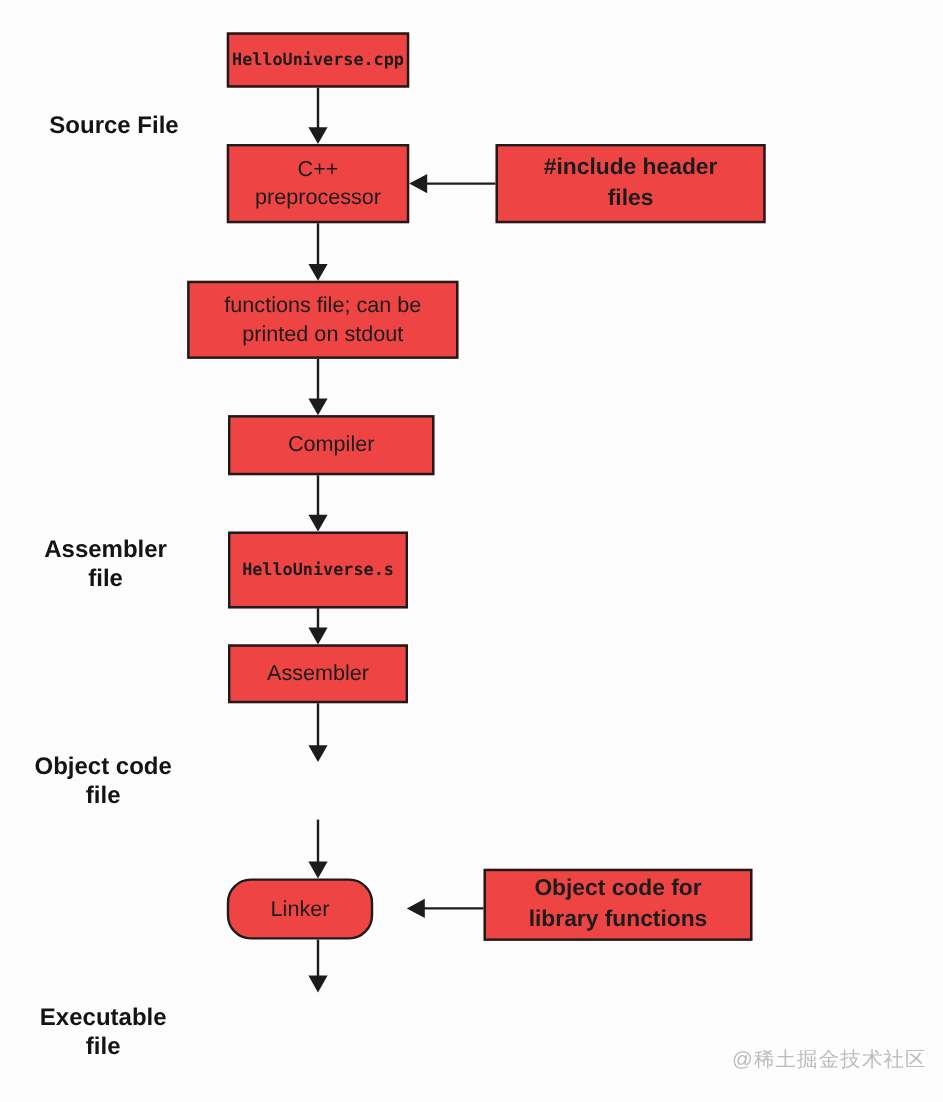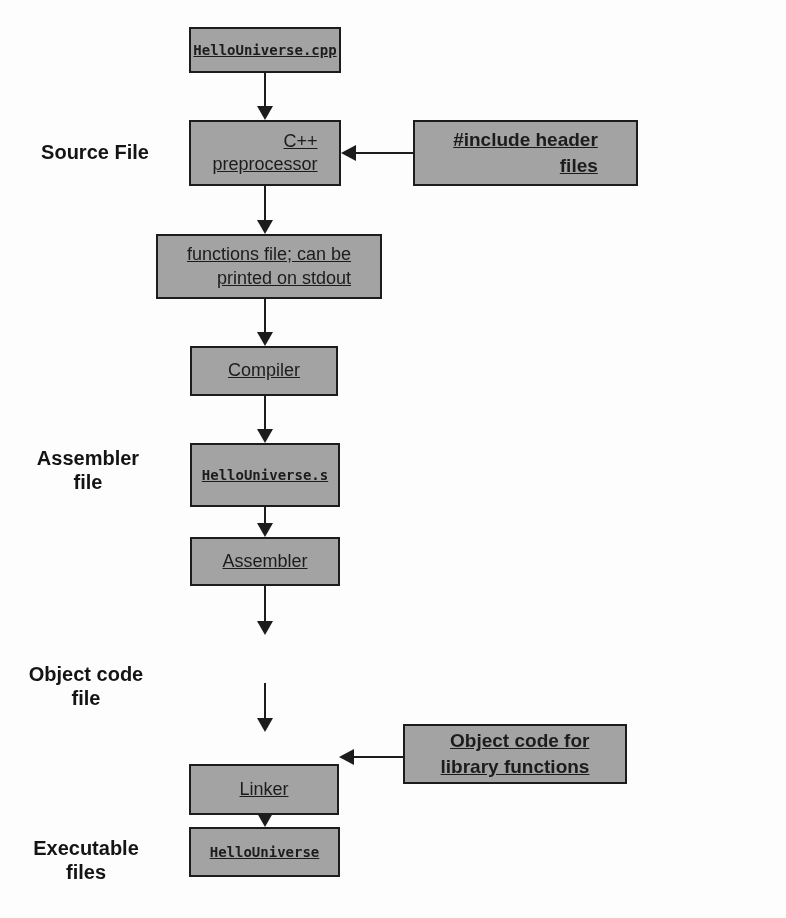--- a/index.html
+++ b/index.html
@@ -6,23 +6,23 @@
   body {
     width: 786px; height: 918px; position: relative;
     background: #fdfdfd; overflow: hidden;
     font-family: "Liberation Sans", sans-serif;
     color: #1c1c1c;
   }
   .stage { position: absolute; left: 0; top: 0; width: 786px; height: 918px; }
   svg.arrows { position: absolute; left: 0; top: 0; }
   .box {
     position: absolute; box-sizing: border-box;
-    border: 2px solid #1c1c1c; background: #a3a3a3;
+    border: 2px solid #1c1c1c; background: #ef4444;
     display: flex; align-items: center; justify-content: center;
-    text-align: right; white-space: pre-line; text-decoration: underline;
+    text-align: center; white-space: pre-line;
   }
   .box.plain { font-size: 18px; line-height: 1.3; }
   .box.mono  { font-family: "DejaVu Sans Mono", monospace; font-weight: bold; font-size: 14px; }
   .box.bold  { font-weight: bold; font-size: 19px; line-height: 1.35; }
   .side-label {
     position: absolute; font-weight: bold; font-size: 20px; line-height: 1.22;
     color: #141414; text-align: center; white-space: pre-line;
   }
   .watermark {
     position: absolute; left: 610px; top: 871px;
@@ -80,42 +80,42 @@
   </svg>
 
   <div class="box mono" style="left:189px; top:27px; width:152px; height:46px;">HelloUniverse.cpp</div>
 
   <div class="box plain" style="left:189px; top:120px; width:152px; height:66px;">C++
 preprocessor</div>
 
   <div class="box plain" style="left:156px; top:234px; width:226px; height:65px;">functions file; can be
 printed on stdout</div>
 
-  <div class="box plain" style="left:190px; top:346px; width:148px; height:50px;">Compiler</div>
+  <div class="box plain" style="left:190px; top:346px; width:172px; height:50px;">Compiler</div>
 
   <div class="box mono" style="left:190px; top:443px; width:150px; height:64px;">HelloUniverse.s</div>
 
   <div class="box plain" style="left:190px; top:537px; width:150px; height:49px;">Assembler</div>
 
 
-  <div class="box plain" style="left:189px; top:764px; width:150px; height:51px;">Linker</div>
+  <div class="box plain" style="left:189px; top:732px; width:122px; height:51px;border-radius:20px;">Linker</div>
 
-  <div class="box mono" style="left:189px; top:827px; width:151px; height:50px;">HelloUniverse</div>
 
   <div class="box bold" style="left:413px; top:120px; width:225px; height:66px;">#include header
 files</div>
 
   <div class="box bold" style="left:403px; top:724px; width:224px; height:60px;">Object code for
 library functions</div>
 
-  <div class="side-label" style="left:20px; top:93px; width:150px;margin-top:47px;">Source File</div>
+  <div class="side-label" style="left:20px; top:93px; width:150px;">Source File</div>
 
   <div class="side-label" style="left:18px; top:446px; width:140px;">Assembler
 file</div>
 
-  <div class="side-label" style="left:16px; top:662px; width:140px;">Object code
+  <div class="side-label" style="left:16px; top:627px; width:140px;">Object code
 file</div>
 
   <div class="side-label" style="left:16px; top:836px; width:140px;">Executable
-files</div>
+file</div>
 
+  <div class="watermark">@稀土掘金技术社区</div>
 
 </div>
 
 </body></html>

